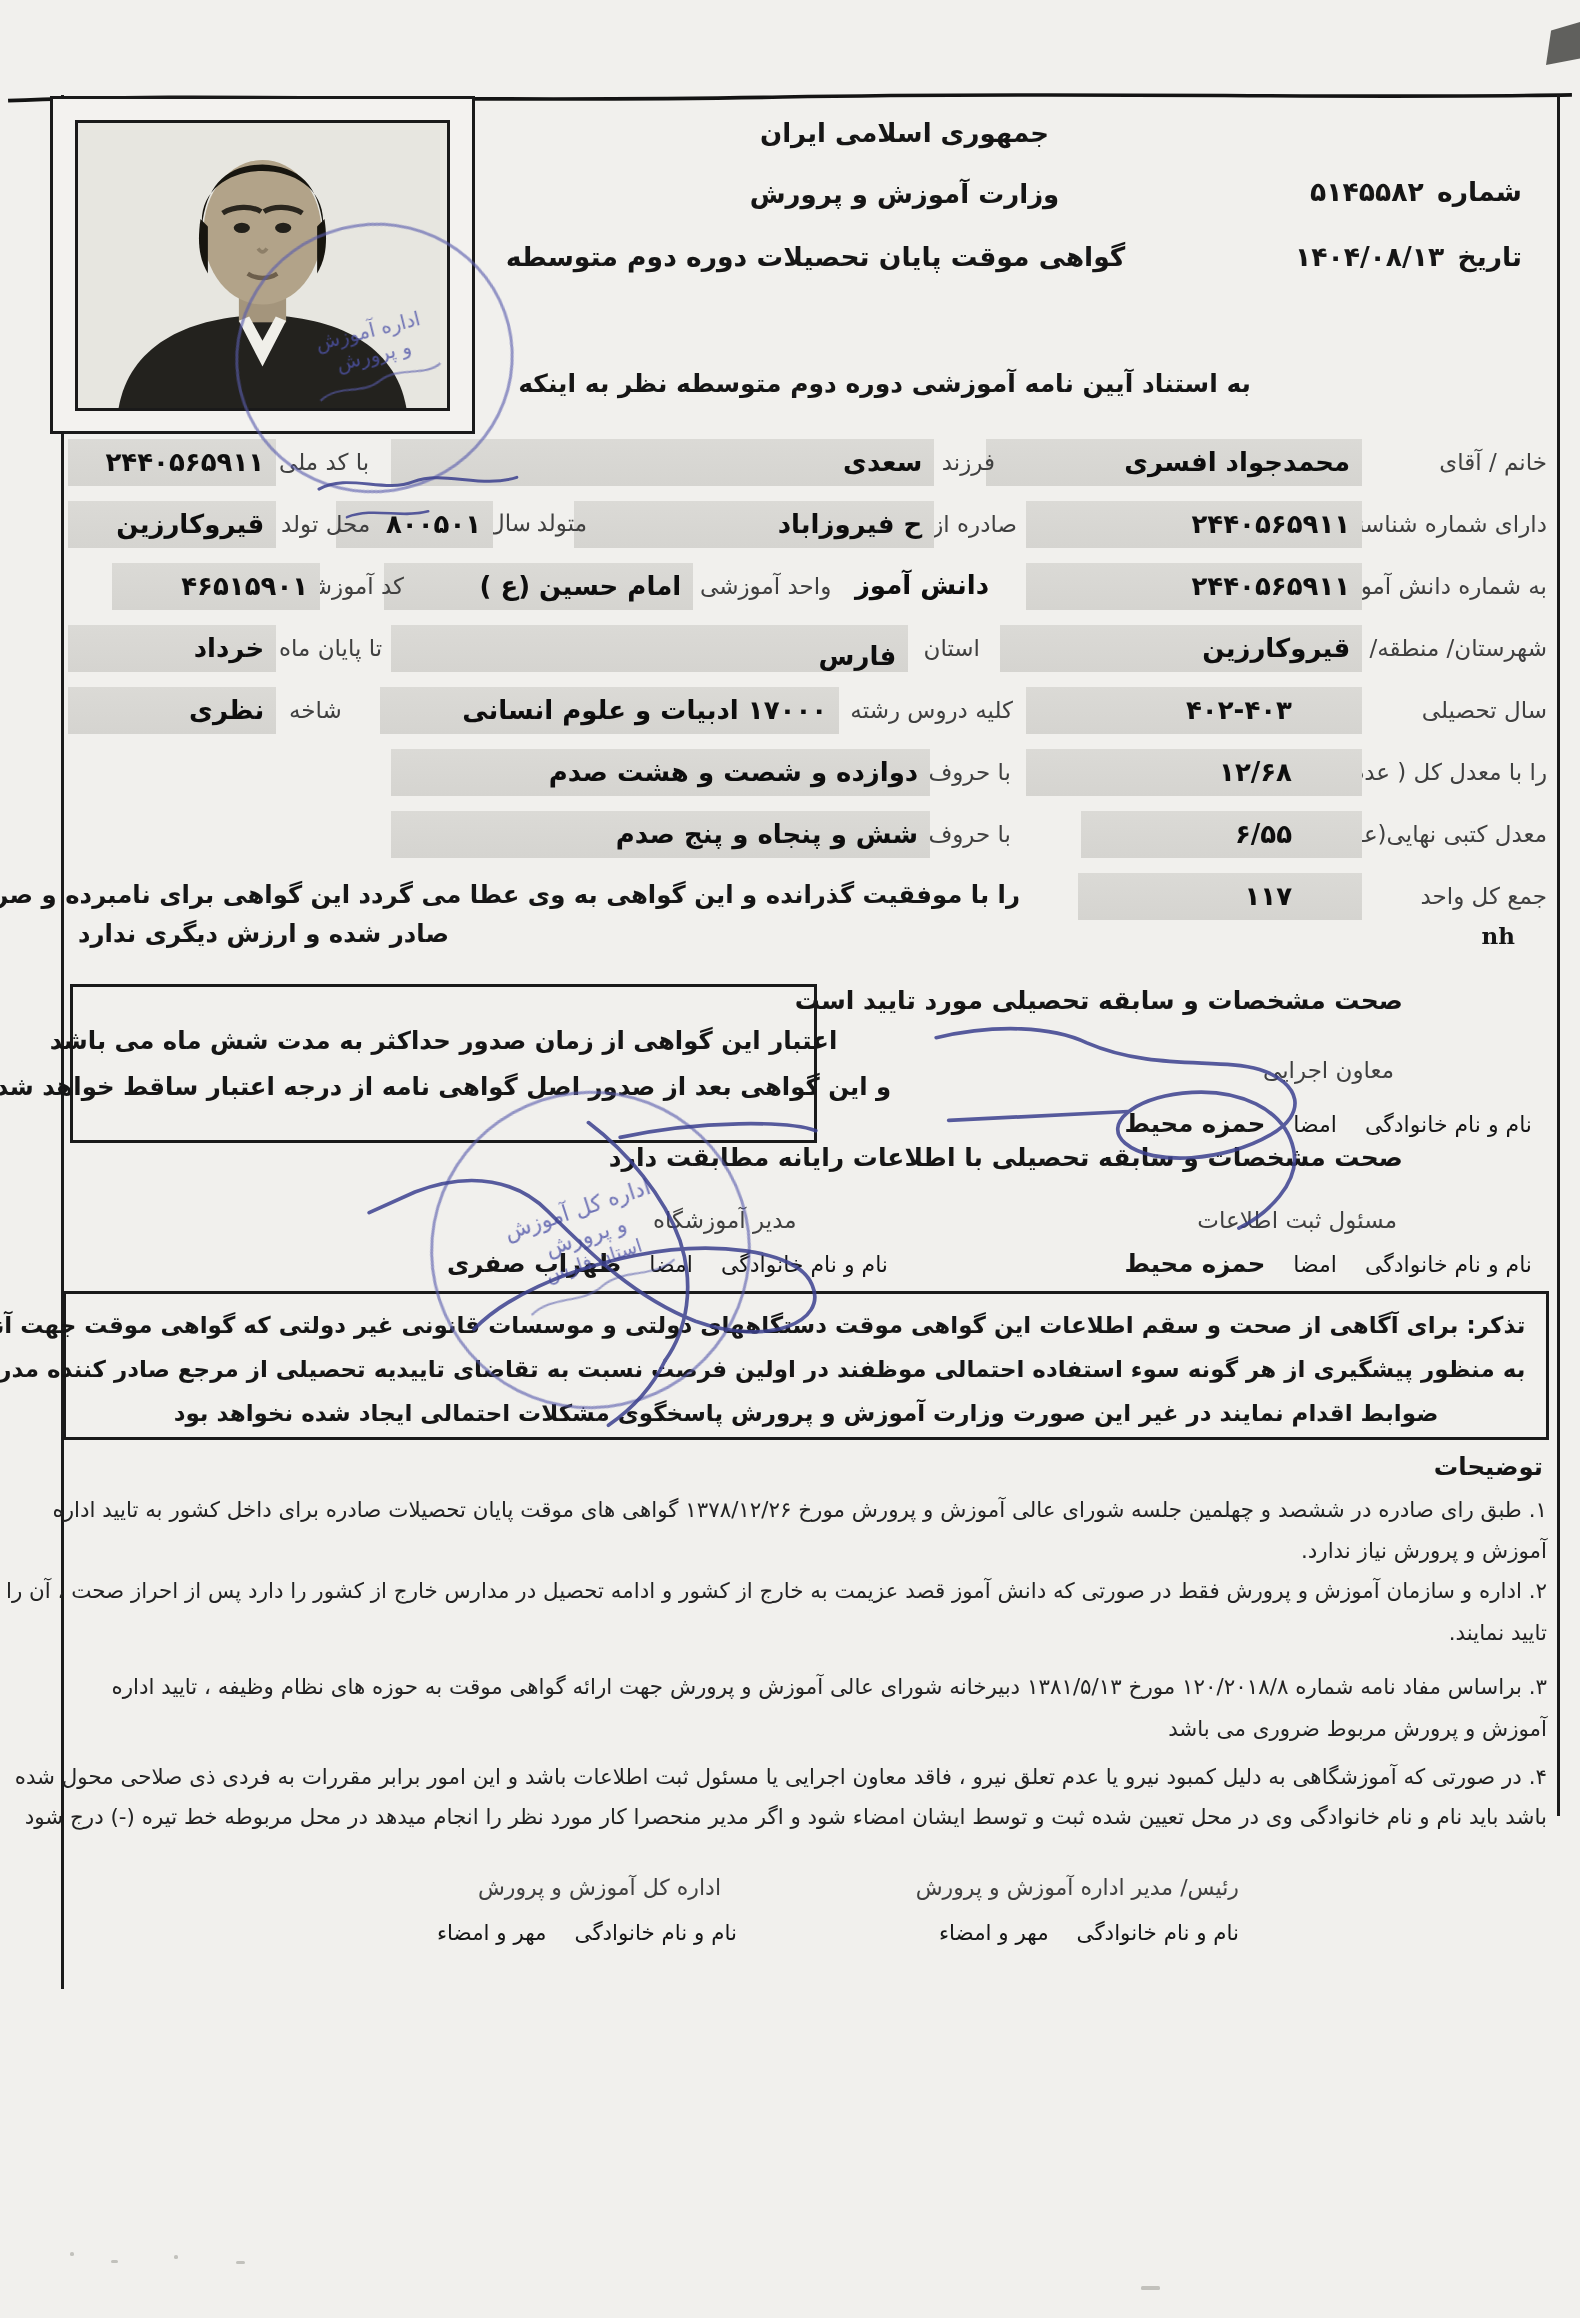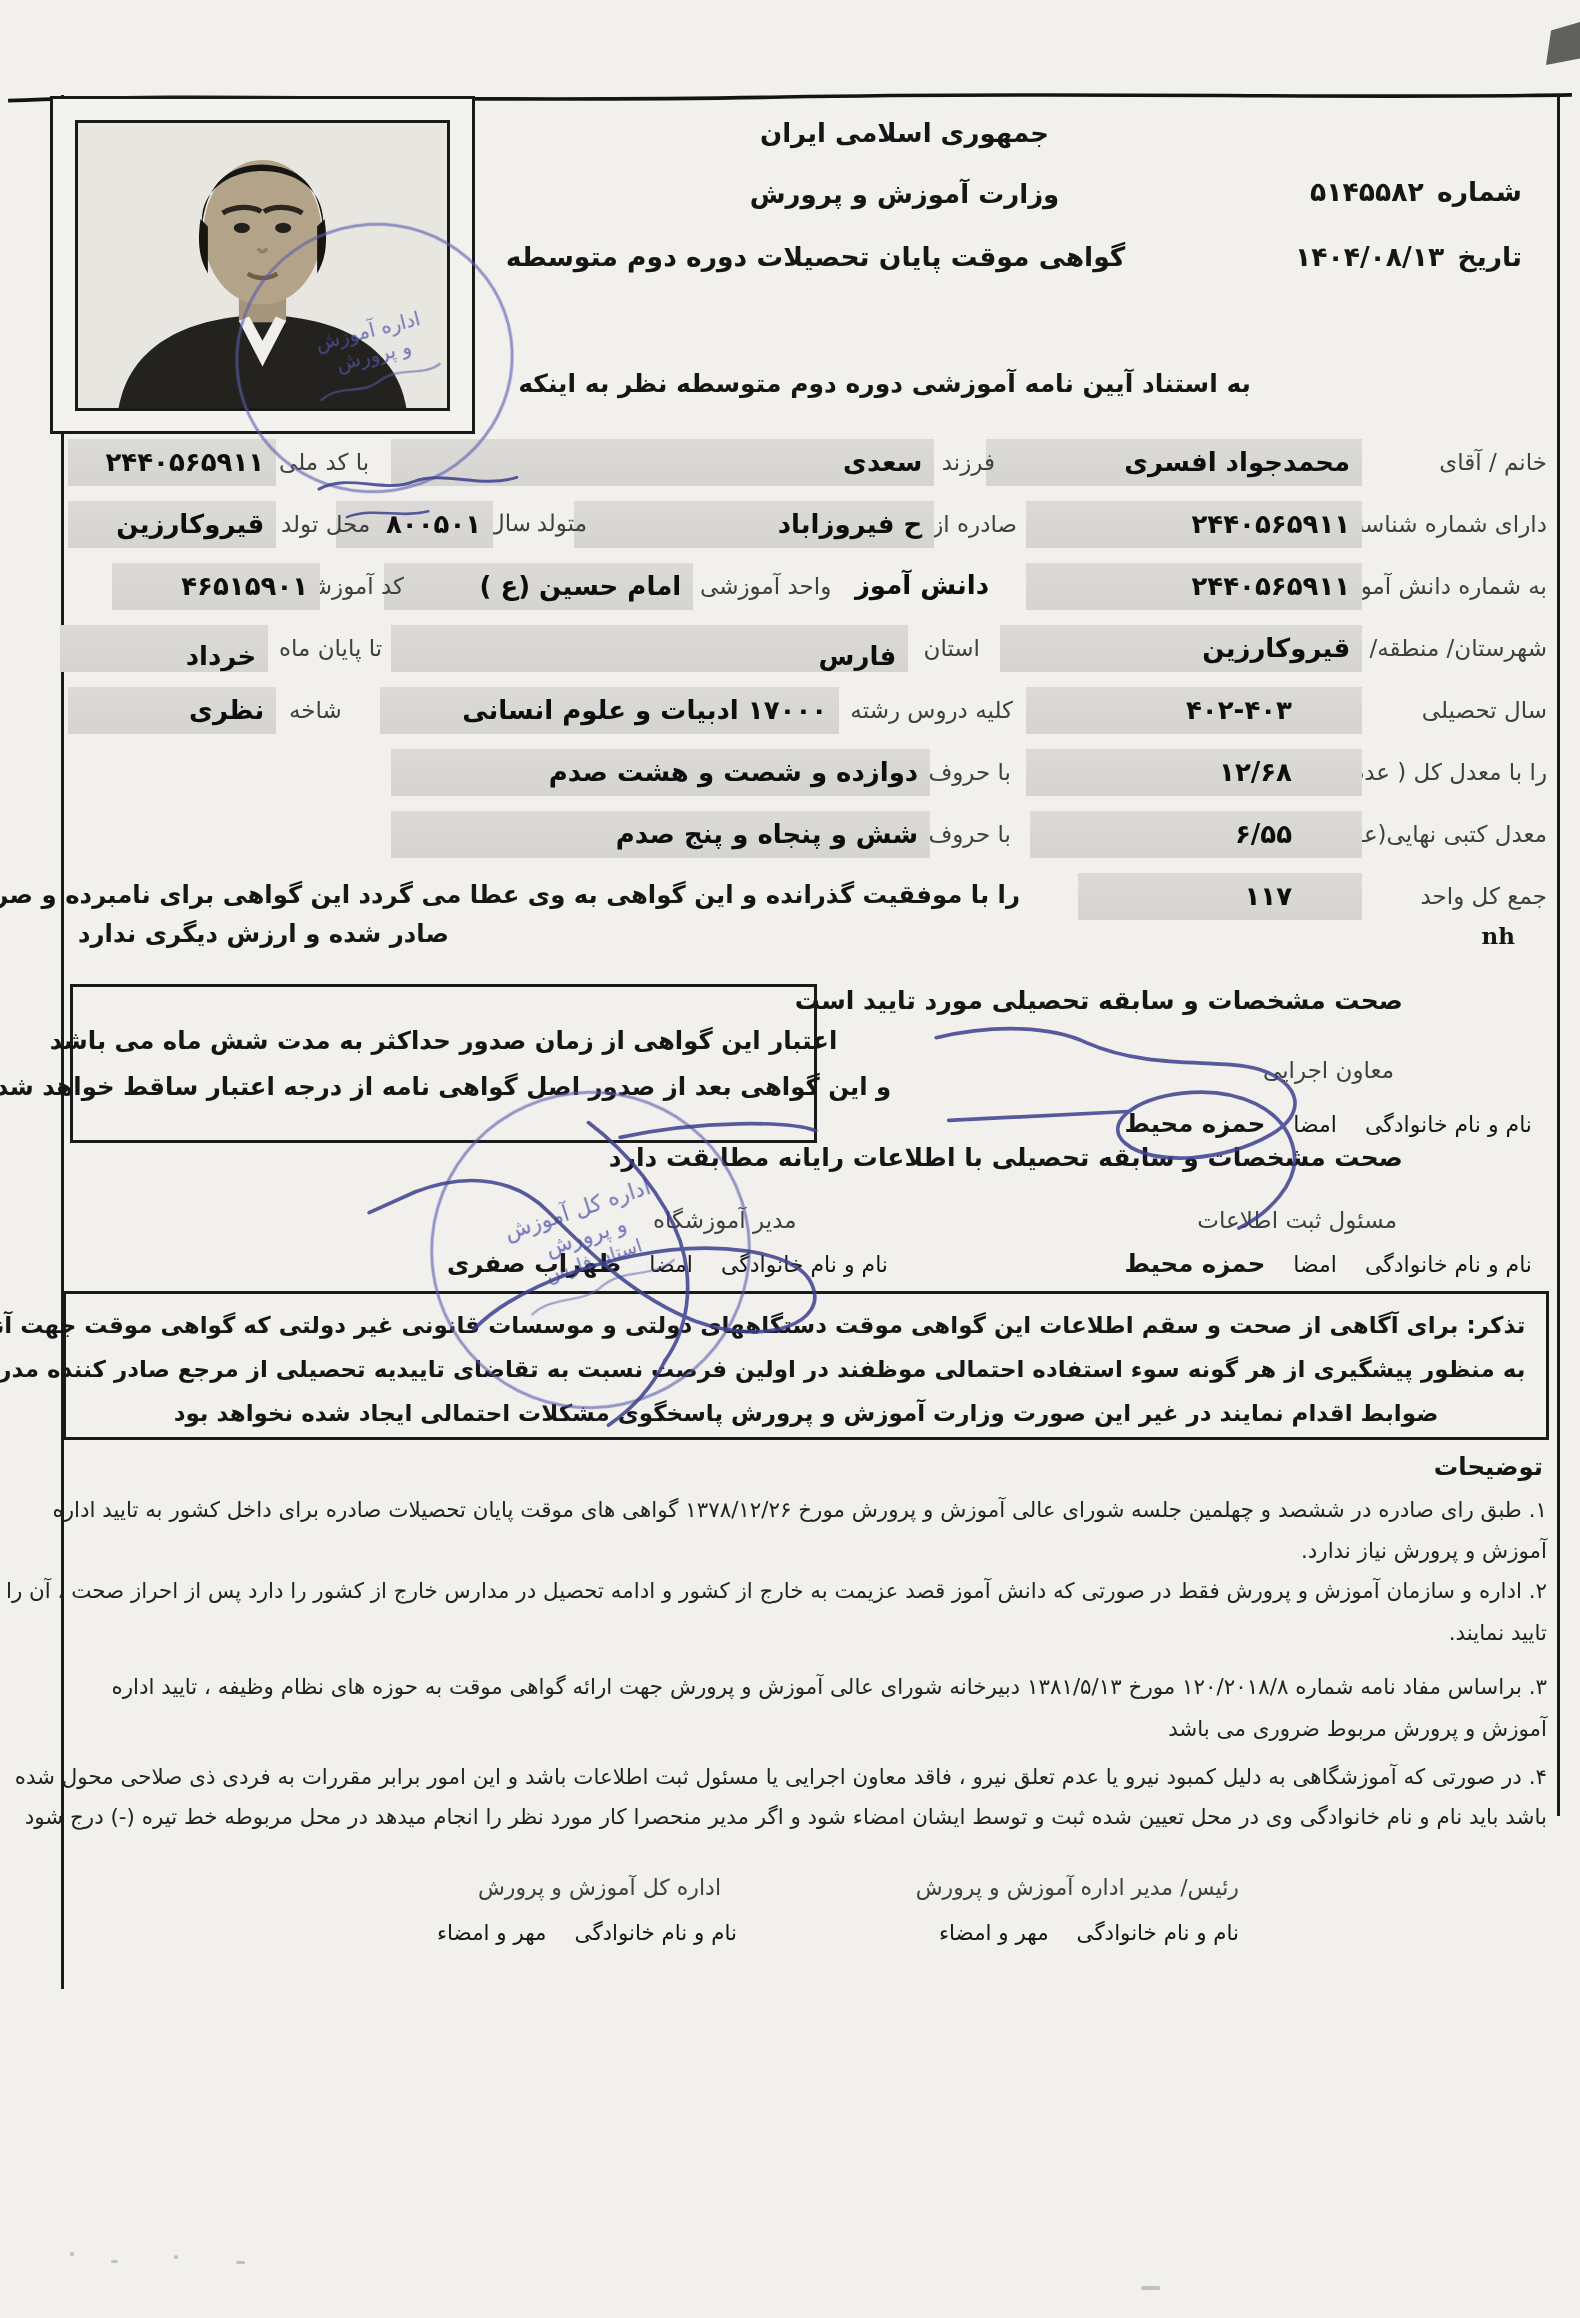--- a/index.html
+++ b/index.html
@@ -129,21 +129,21 @@
 
   <div class="abs lbl" style="right:33px;top:632px;">شهرستان/ منطقه/ ناحیه</div>
   <div class="box" style="right:218px;top:625px;width:362px;">
       <span class="val">قیروکارزین</span>
     </div>
   <div class="abs lbl" style="right:600px;top:632px;">استان</div>
   <div class="box" style="left:391px;top:625px;width:517px;align-items:flex-end;">
       <span class="val">فارس</span>
     </div>
   <div class="abs lbl" style="left:279px;top:632px;">تا پایان ماه</div>
-  <div class="box" style="left:60px;top:625px;width:208px;align-items:flex-end;">
+  <div class="box" style="left:68px;top:625px;width:208px;">
       <span class="val">خرداد</span>
     </div>
 
   <div class="abs lbl" style="right:33px;top:694px;">سال تحصیلی</div>
   <div class="box inset" style="right:218px;top:687px;width:336px;">
       <span class="val">۴۰۲-۴۰۳</span>
     </div>
   <div class="abs lbl" style="right:567px;top:694px;">کلیه دروس رشته</div>
   <div class="box" style="left:380px;top:687px;width:459px;">
       <span class="val">۱۷۰۰۰ ادبیات و علوم انسانی</span>
@@ -156,21 +156,21 @@
   <div class="abs lbl" style="right:33px;top:756px;">را با معدل کل ( عدد)</div>
   <div class="box inset" style="right:218px;top:749px;width:336px;">
       <span class="val">۱۲/۶۸</span>
     </div>
   <div class="abs lbl" style="right:569px;top:756px;">با حروف</div>
   <div class="box" style="right:650px;top:749px;width:539px;">
       <span class="val">دوازده و شصت و هشت صدم</span>
     </div>
 
   <div class="abs lbl" style="right:33px;top:818px;">معدل کتبی نهایی(عدد)</div>
-  <div class="box inset" style="right:218px;top:811px;width:332px;">
+  <div class="box inset" style="right:218px;top:811px;width:281px;">
       <span class="val">۶/۵۵</span>
     </div>
   <div class="abs lbl" style="right:569px;top:818px;">با حروف</div>
   <div class="box" style="right:650px;top:811px;width:539px;">
       <span class="val">شش و پنجاه و پنج صدم</span>
     </div>
 
   <div class="abs lbl" style="right:33px;top:880px;">جمع کل واحد</div>
   <div class="box inset" style="right:218px;top:873px;width:284px;">
       <span class="val">۱۱۷</span>

